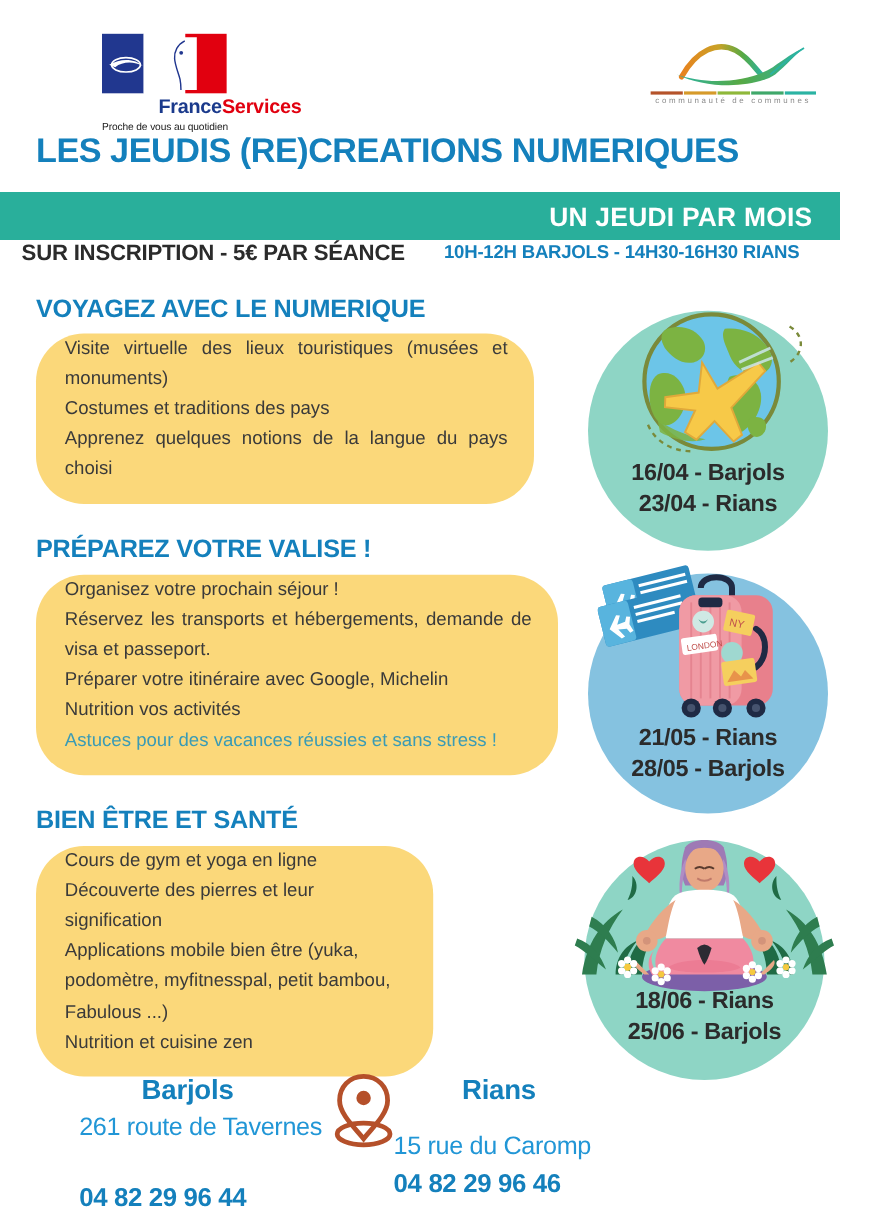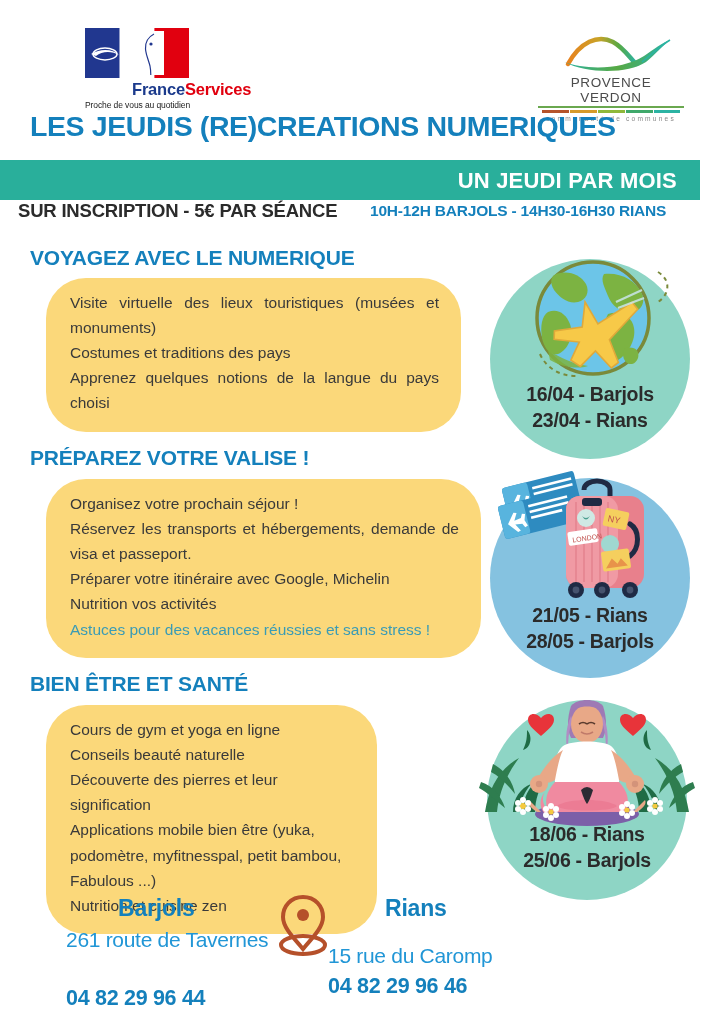--- a/index.html
+++ b/index.html
@@ -53,22 +53,21 @@
 
   
   .section { position: absolute; left: 0; width: 724px; }
   .sec-head {
     position: absolute; left: 30px;
     font-size: 21px; font-weight: bold; color: #1480bc; letter-spacing: -.2px;
   }
   .card {
     position: absolute; left: 30px;
     background: #fbd87a; border-radius: 40px;
-    padding: 12px 22px 16px 24px;
-    margin-left: 16px;
+    padding: 0 22px 16px 24px;
   }
   .card p {
     font-size: 15.5px; line-height: 1.62; color: #3a3a3a;
     text-align: justify; text-justify: inter-word;
   }
   .card p.nojust { text-align: left; }
   .card p.teal { color: #3a9bb5; }
 
   
   .illu { position: absolute; width: 210px; }
@@ -137,21 +136,20 @@
           <linearGradient id="g2" x1="0" y1="0" x2="1" y2="0">
             <stop offset="0" stop-color="#2bb3a3"></stop>
               <stop offset="0.5" stop-color="#57a944"></stop>
             <stop offset="1" stop-color="#2bb3a3"></stop>
           </linearGradient>
         </defs>
         <path d="M30 32 C42 10 60 2 75 10 C86 16 92 26 98 32" fill="none" stroke="url(#g1)" stroke-width="4.5" stroke-linecap="round"></path>
         <path d="M26 30 C48 38 84 38 106 24 C116 17 124 11 132 8 C124 14 118 22 108 30 C90 42 50 42 26 30 Z" fill="url(#g2)"></path>
         <path d="M104 30 C114 22 122 14 132 8" fill="none" stroke="#2bb3a3" stroke-width="1.6"></path>
       </svg>
-      <div class="pv-name">PROVENCE VERDON</div>
       <svg class="pv-bars" viewBox="0 0 138 3">
         <rect x="0" y="0" width="27" height="3" fill="#b5532a"></rect>
         <rect x="28" y="0" width="27" height="3" fill="#d69a2a"></rect>
         <rect x="56" y="0" width="27" height="3" fill="#8fb83a"></rect>
         <rect x="84" y="0" width="27" height="3" fill="#3fa86a"></rect>
         <rect x="112" y="0" width="26" height="3" fill="#2bb3a3"></rect>
       </svg>
       <div class="pv-sub">communauté de communes</div>
     </div>
   </div>
@@ -258,21 +256,20 @@
     <div class="dates" style="top:124px;">
       <div>21/05 - Rians</div>
       <div>28/05 - Barjols</div>
     </div>
   </div>
 
   <div class="section" style="top:672px;">
     <div class="sec-head" style="top:0;">BIEN ÊTRE ET SANTÉ</div>
     <div class="card" style="top:33px; width:331px;">
       <p class="nojust">Cours de gym et yoga en ligne</p>
-      <p class="nojust">Conseils beauté naturelle</p>
       <p class="nojust">Découverte des pierres et leur signification</p>
       <p class="nojust">Applications mobile bien être (yuka, podomètre, myfitnesspal, petit bambou, Fabulous ...)</p>
       <p class="nojust">Nutrition et cuisine zen</p>
     </div>
   </div>
 
   <div class="illu" style="left:487px; top:700px;">
     <div class="circle c-mint2"></div>
     <svg class="art" style="left:-20px; top:-6px; width:240px; height:140px;" viewBox="0 0 240 140">
       <g fill="#2e7d4f">

